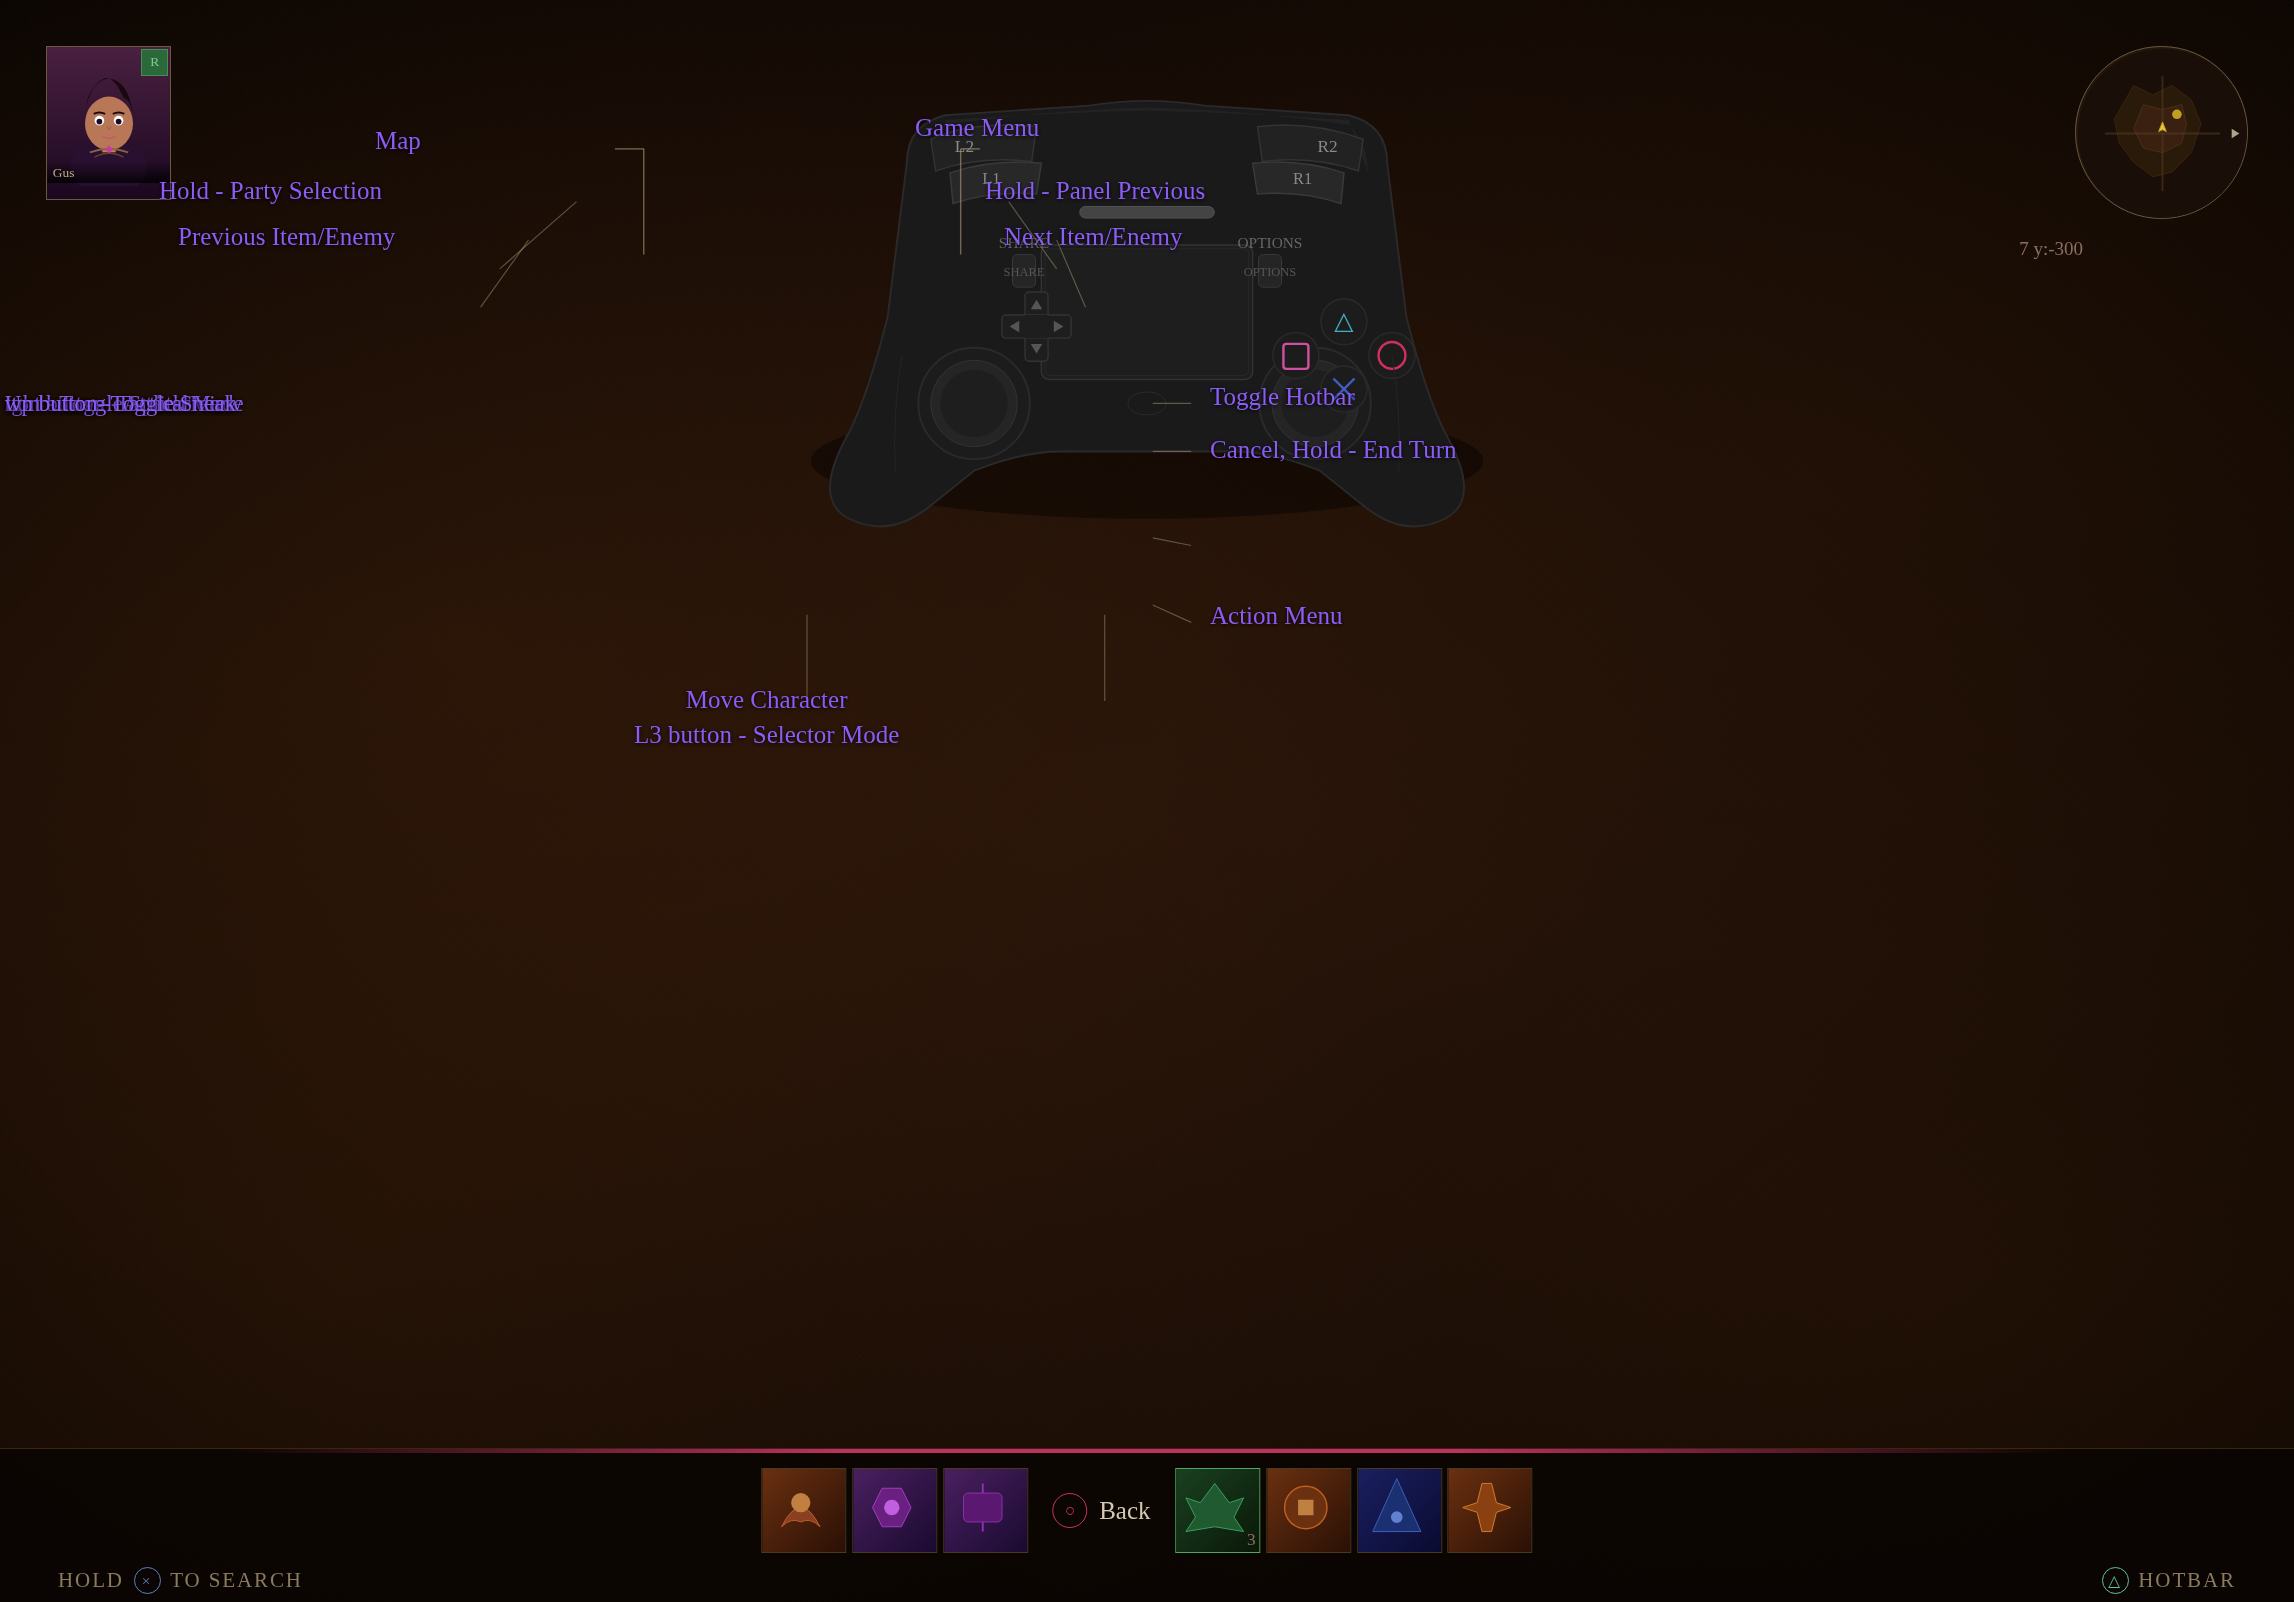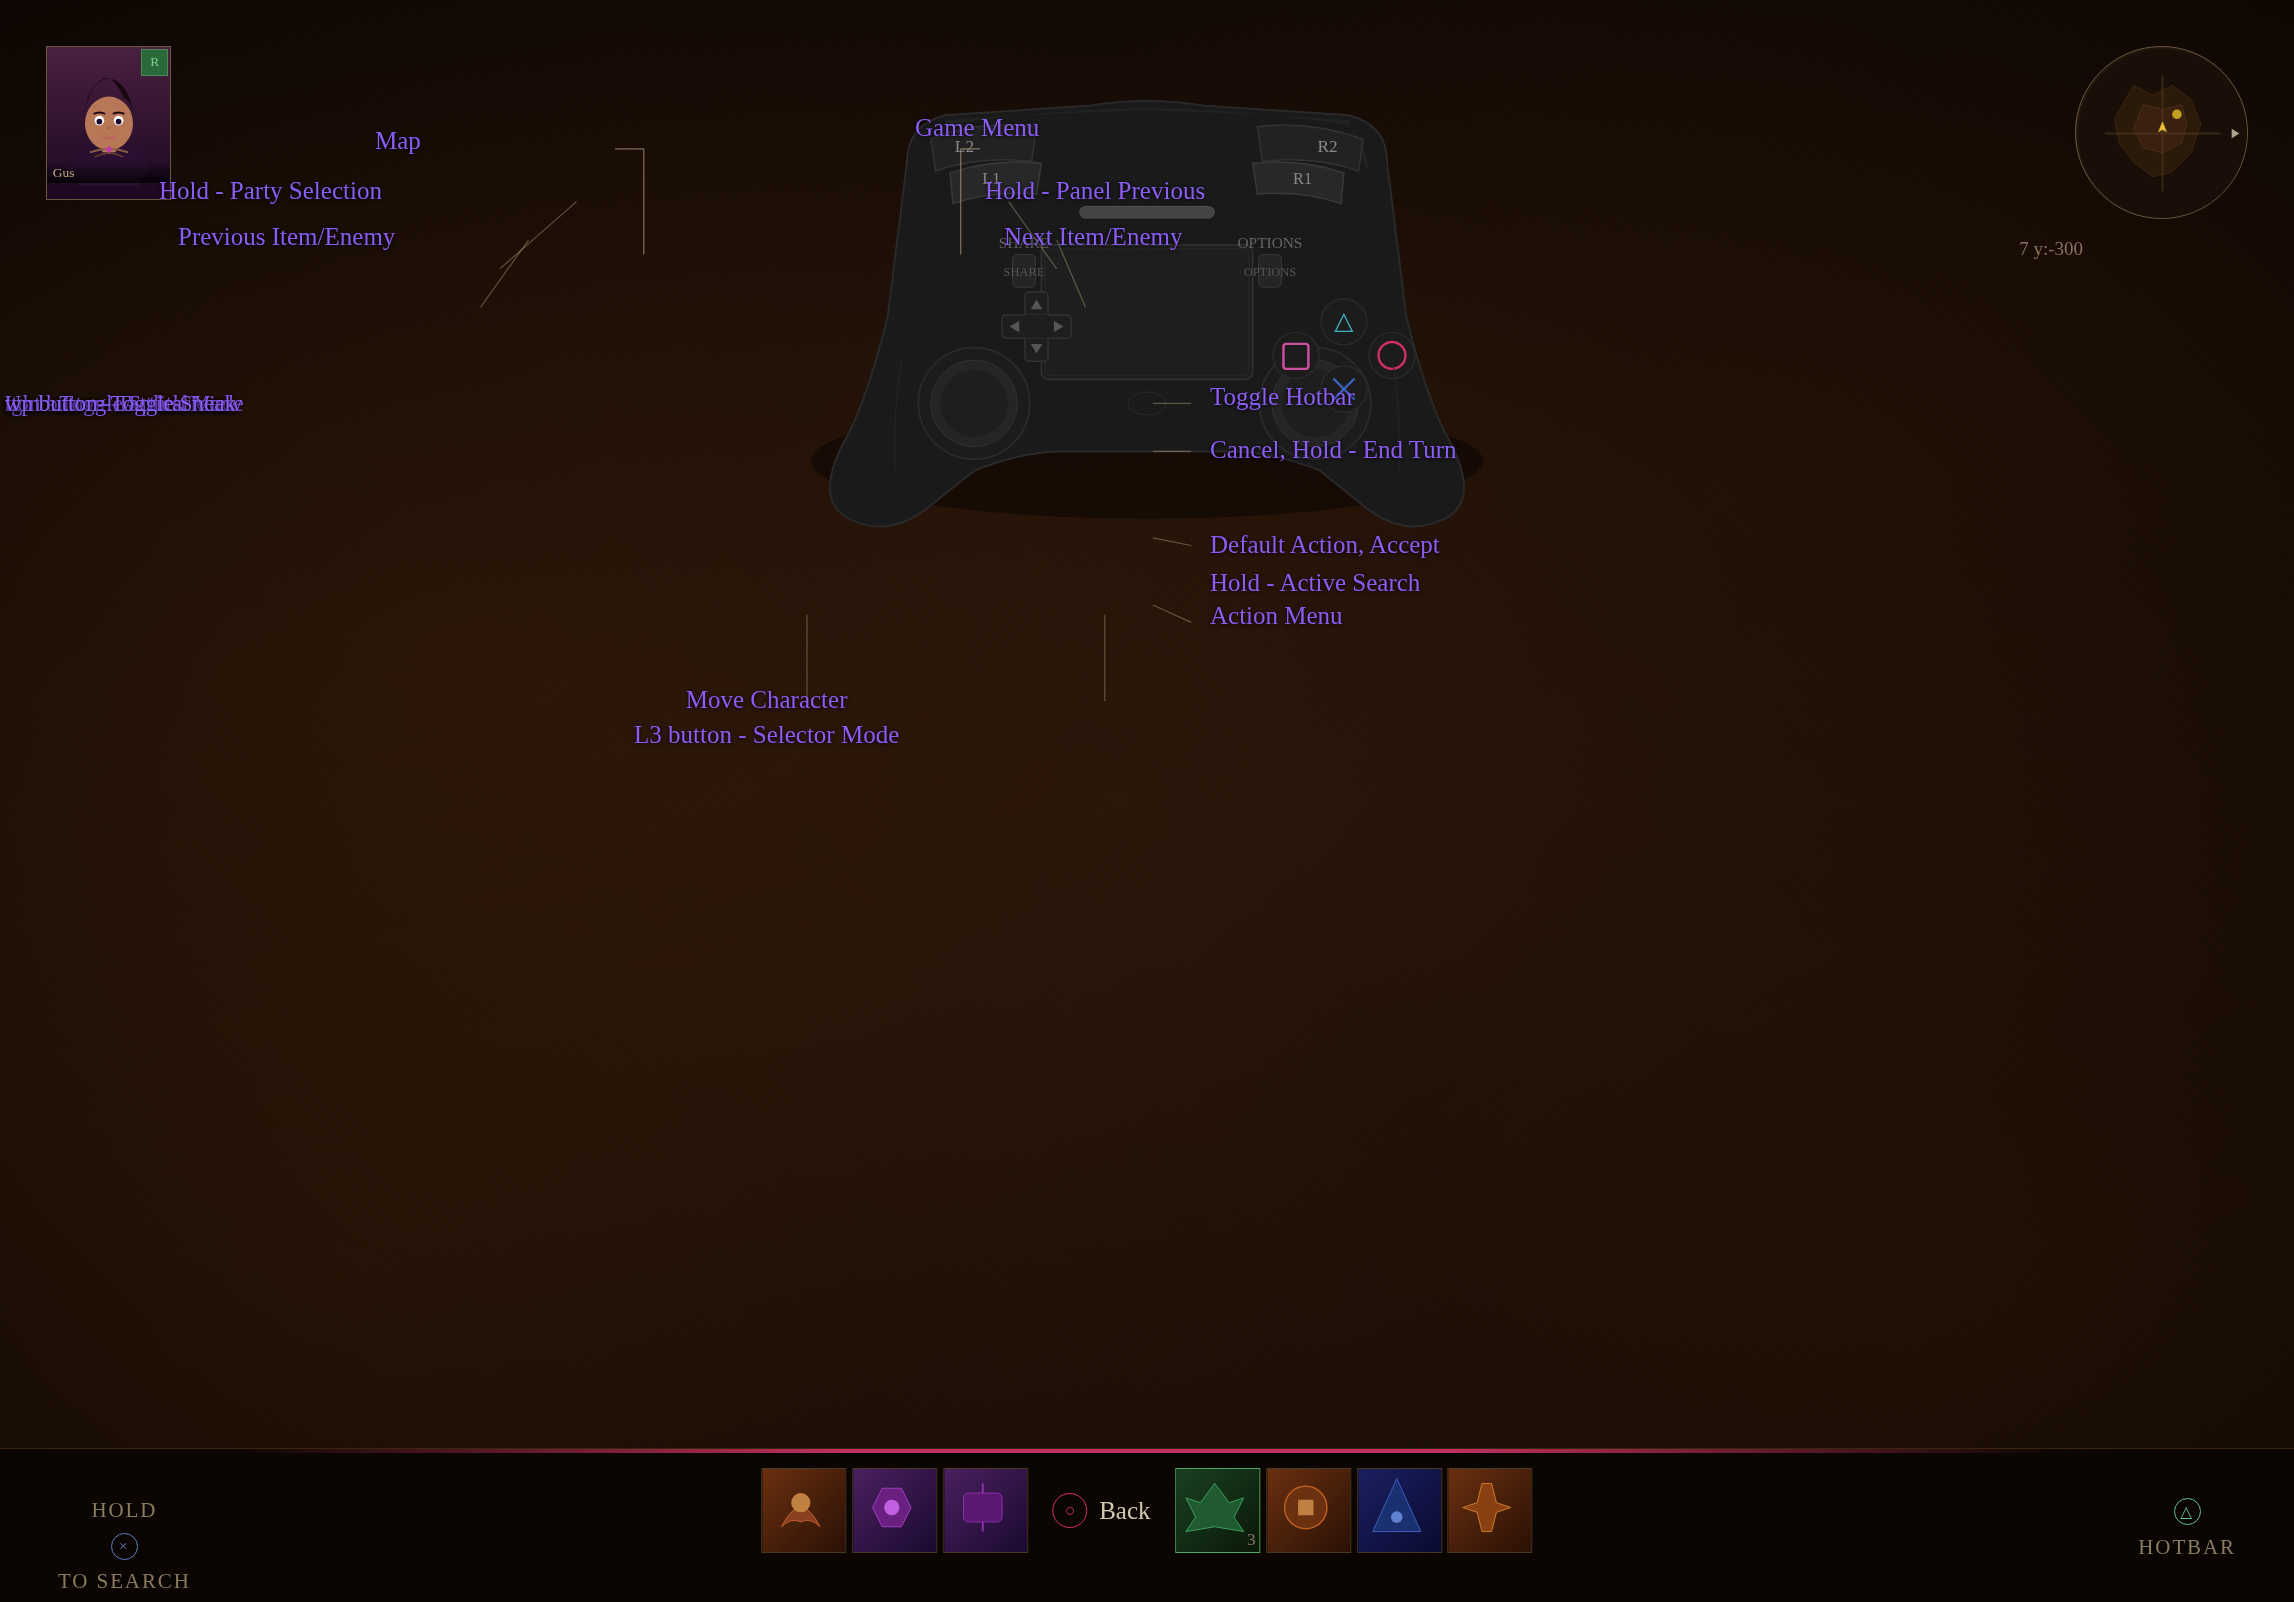--- a/index.html
+++ b/index.html
@@ -298,21 +298,20 @@
       padding: 0 58px;
     }
 
     .hotbar-hint {
       color: #8a7a60;
       font-size: 21px;
       letter-spacing: 1.9px;
       display: flex;
       align-items: center;
       gap: 9.6px;
-      flex-direction: column;
     }
 
     .hint-icon {
       display: inline-flex;
       align-items: center;
       justify-content: center;
       width: 27px;
       height: 27px;
       border-radius: 50%;
       border: 1px solid #8a7a60;
@@ -588,24 +587,20 @@
     </div>
     <div class="label" style="font-size:23px; line-height:1.7;">
       <span>wn button- Toggle Sneak</span>
     </div>
   </div>
 
   <div class="label" style="position:absolute; top:379px; left:1210px;">Toggle Hotbar</div>
 
   <div class="label" style="position:absolute; top:432px; left:1210px;">Cancel, Hold - End Turn</div>
 
-  <div class="label" style="position:absolute; top:526px; left:1210px; line-height:1.5;">
-    <div>Default Action, Accept</div>
-    <div>Hold - Active Search</div>
-  </div>
 
   <div class="label" style="position:absolute; top:598px; left:1210px;">Action Menu</div>
 
   <div class="label" style="position:absolute; top:682px; left:634px; text-align:center;">
     <div>Move Character</div>
     <div>L3 button - Selector Mode</div>
   </div>
 
 
   <div class="hotbar">

